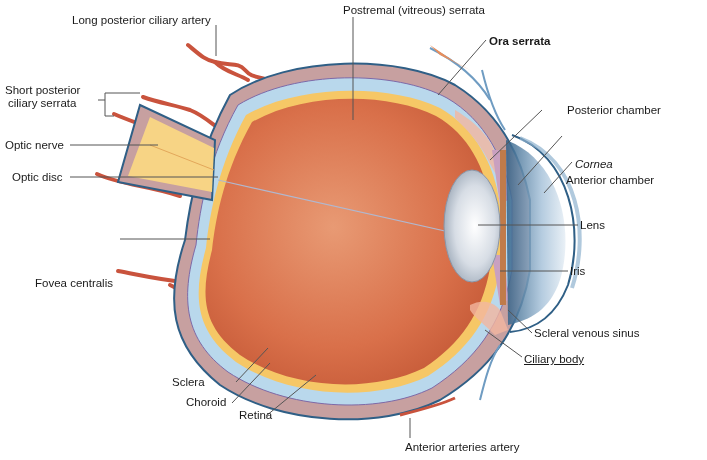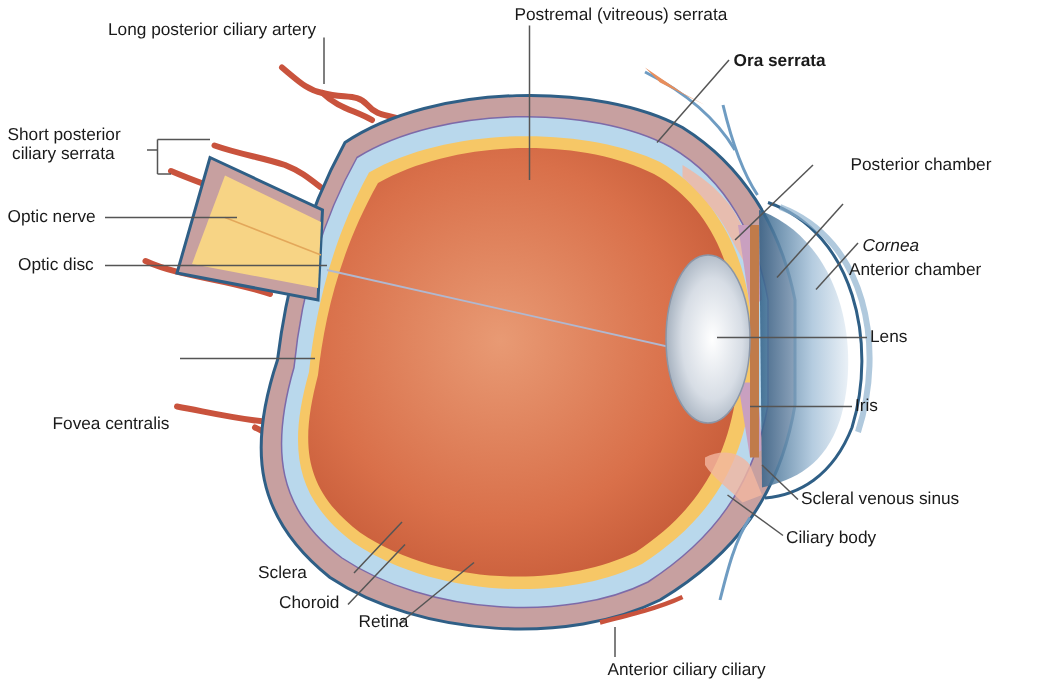--- a/index.html
+++ b/index.html
@@ -123,17 +123,17 @@
 <div class="label" style="left:12px; top:171px;">Optic disc</div>
 <div class="label" style="left:35px; top:233px;margin-top:44px;">Fovea centralis</div>
 <div class="label" style="left:343px; top:4px;">Postremal (vitreous) serrata</div>
 <div class="label" style="left:489px; top:35px;font-weight:bold;">Ora serrata</div>
 <div class="label" style="left:543px; top:104px;margin-left:24px;">Posterior chamber</div>
 <div class="label" style="left:566px; top:131px;margin-top:43px;">Anterior chamber</div>
 <div class="label" style="left:575px; top:158px;font-style:italic;">Cornea</div>
 <div class="label" style="left:580px; top:219px;">Lens</div>
 <div class="label" style="left:570px; top:265px;">Iris</div>
 <div class="label" style="left:534px; top:327px;">Scleral venous sinus</div>
-<div class="label" style="left:524px; top:353px;">Ciliary body</div>
+<div class="label" style="left:524px; top:353px;text-decoration:underline;">Ciliary body</div>
 <div class="label" style="left:172px; top:376px;text-align:right;">Sclera</div>
 <div class="label" style="left:186px; top:396px;">Choroid</div>
 <div class="label" style="left:239px; top:409px;">Retina</div>
-<div class="label" style="left:405px; top:441px;">Anterior ciliary ciliary</div>
+<div class="label" style="left:405px; top:441px;">Anterior arteries artery</div>
 
 </body></html>

